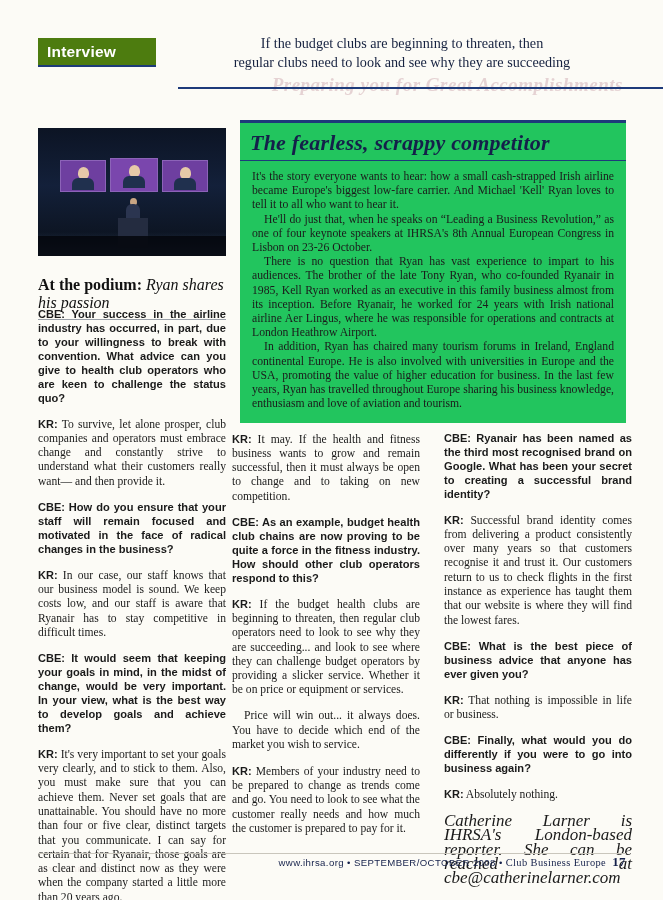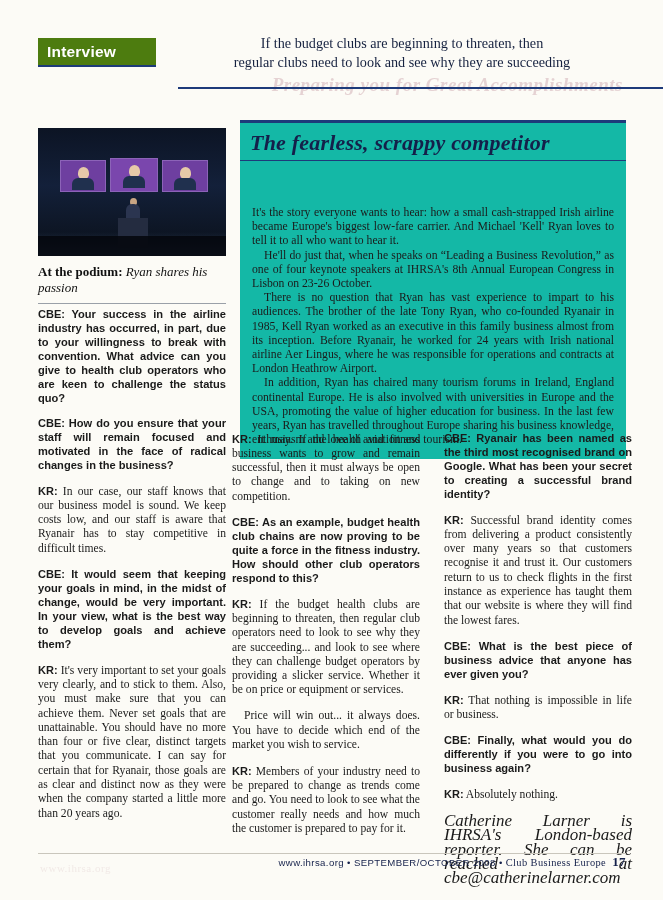--- a/index.html
+++ b/index.html
@@ -183,41 +183,41 @@
   }
   .audience {
     position: absolute;
     left: 0;
     bottom: 0;
     width: 188px;
     height: 20px;
     background: rgba(4,6,12,0.85);
   }
   .caption {
-    margin-top: 8px;
-    font-family: "Liberation Serif", serif;
-    font-weight: bold;
-    font-size: 13px;
+    margin-top: 20px;
+    font-family: "Liberation Serif", serif;
+    font-weight: bold;
+    font-size: 16px;
     color: #111;
   }
   .caption .italic { font-style: italic; font-weight: normal; }
   .caption-rule {
     margin-top: 7px;
     width: 188px;
     height: 1px;
     background: #9aa0a8;
   }
 
   
   .intro-box {
     position: absolute;
     left: 240px;
     top: 120px;
     width: 386px;
-    background: #14b8a6;
+    background: #22c55e;
     border-top: 3px solid #1d3a7a;
     box-sizing: border-box;
     padding: 0;
   }
   .intro-title {
     font-family: "Liberation Serif", serif;
     font-size: 22px;
     font-style: italic;
     font-weight: bold;
     color: #14204a;
@@ -230,21 +230,21 @@
     margin: 0 0 0 0;
   }
   .intro-body {
     padding: 9px 12px 12px 12px;
     font-size: 11.7px;
     line-height: 14.2px;
     text-align: justify;
     color: #1b1b1b;
   }
   .intro-body p { margin: 0 0 0 0; text-indent: 12px; }
-  .intro-body p.first { text-indent: 0; margin-top: 36px; }
+  .intro-body p.first { text-indent: 0; }
 
   
   .col {
     position: absolute;
     width: 188px;
     font-size: 11.6px;
     line-height: 14.3px;
     text-align: justify;
   }
   .col-1 { left: 38px;  top: 296px; }
@@ -354,20 +354,21 @@
     <div class="intro-body">
       <p class="first">It's the story everyone wants to hear: how a small cash-strapped Irish airline became Europe's biggest low-fare carrier. And Michael 'Kell' Ryan loves to tell it to all who want to hear it.</p>
       <p>He'll do just that, when he speaks on “Leading a Business Revolution,” as one of four keynote speakers at IHRSA's 8th Annual European Congress in Lisbon on 23-26 October.</p>
       <p>There is no question that Ryan has vast experience to impart to his audiences. The brother of the late Tony Ryan, who co-founded Ryanair in 1985, Kell Ryan worked as an executive in this family business almost from its inception. Before Ryanair, he worked for 24 years with Irish national airline Aer Lingus, where he was responsible for operations and contracts at London Heathrow Airport.</p>
       <p>In addition, Ryan has chaired many tourism forums in Ireland, England continental Europe. He is also involved with universities in Europe and the USA, promoting the value of higher education for business. In the last few years, Ryan has travelled throughout Europe sharing his business knowledge, enthusiasm and love of aviation and tourism.</p>
     </div>
   </div>
 
   <div class="col col-1">
       <p class="qa q"><span class="lead">CBE:</span><span> Your success in the airline industry has occurred, in part, due to your willingness to break with convention. What advice can you give to health club operators who are keen to challenge the status quo?</span></p>
+      <p class="qa a"><span class="lead">KR:</span><span> To survive, let alone prosper, club companies and operators must embrace change and constantly strive to understand what their customers really want— and then provide it.</span></p>
       <p class="qa q"><span class="lead">CBE:</span><span> How do you ensure that your staff will remain focused and motivated in the face of radical changes in the business?</span></p>
       <p class="qa a"><span class="lead">KR:</span><span> In our case, our staff knows that our business model is sound. We keep costs low, and our staff is aware that Ryanair has to stay competitive in difficult times.</span></p>
       <p class="qa q"><span class="lead">CBE:</span><span> It would seem that keeping your goals in mind, in the midst of change, would be very important. In your view, what is the best way to develop goals and achieve them?</span></p>
       <p class="qa a"><span class="lead">KR:</span><span> It's very important to set your goals very clearly, and to stick to them. Also, you must make sure that you can achieve them. Never set goals that are unattainable. You should have no more than four or five clear, distinct targets that you communicate. I can say for certain that for Ryanair, those goals are as clear and distinct now as they were when the company started a little more than 20 years ago.</span></p>
     </div>
   <div class="col col-2">
       <p class="qa a"><span class="lead">KR:</span><span> It may. If the health and fitness business wants to grow and remain successful, then it must always be open to change and to taking on new competition.</span></p>
       <p class="qa q"><span class="lead">CBE:</span><span> As an example, budget health club chains are now proving to be quite a force in the fitness industry. How should other club operators respond to this?</span></p>
       <p class="qa a"><span class="lead">KR:</span><span> If the budget health clubs are beginning to threaten, then regular club operators need to look to see why they are succeeding... and look to see where they can challenge budget operators by providing a slicker service. Whether it be on price or equipment or services.</span></p>
       <p class="qa a indent"><span>Price will win out... it always does. You have to decide which end of the market you wish to service.</span></p>

